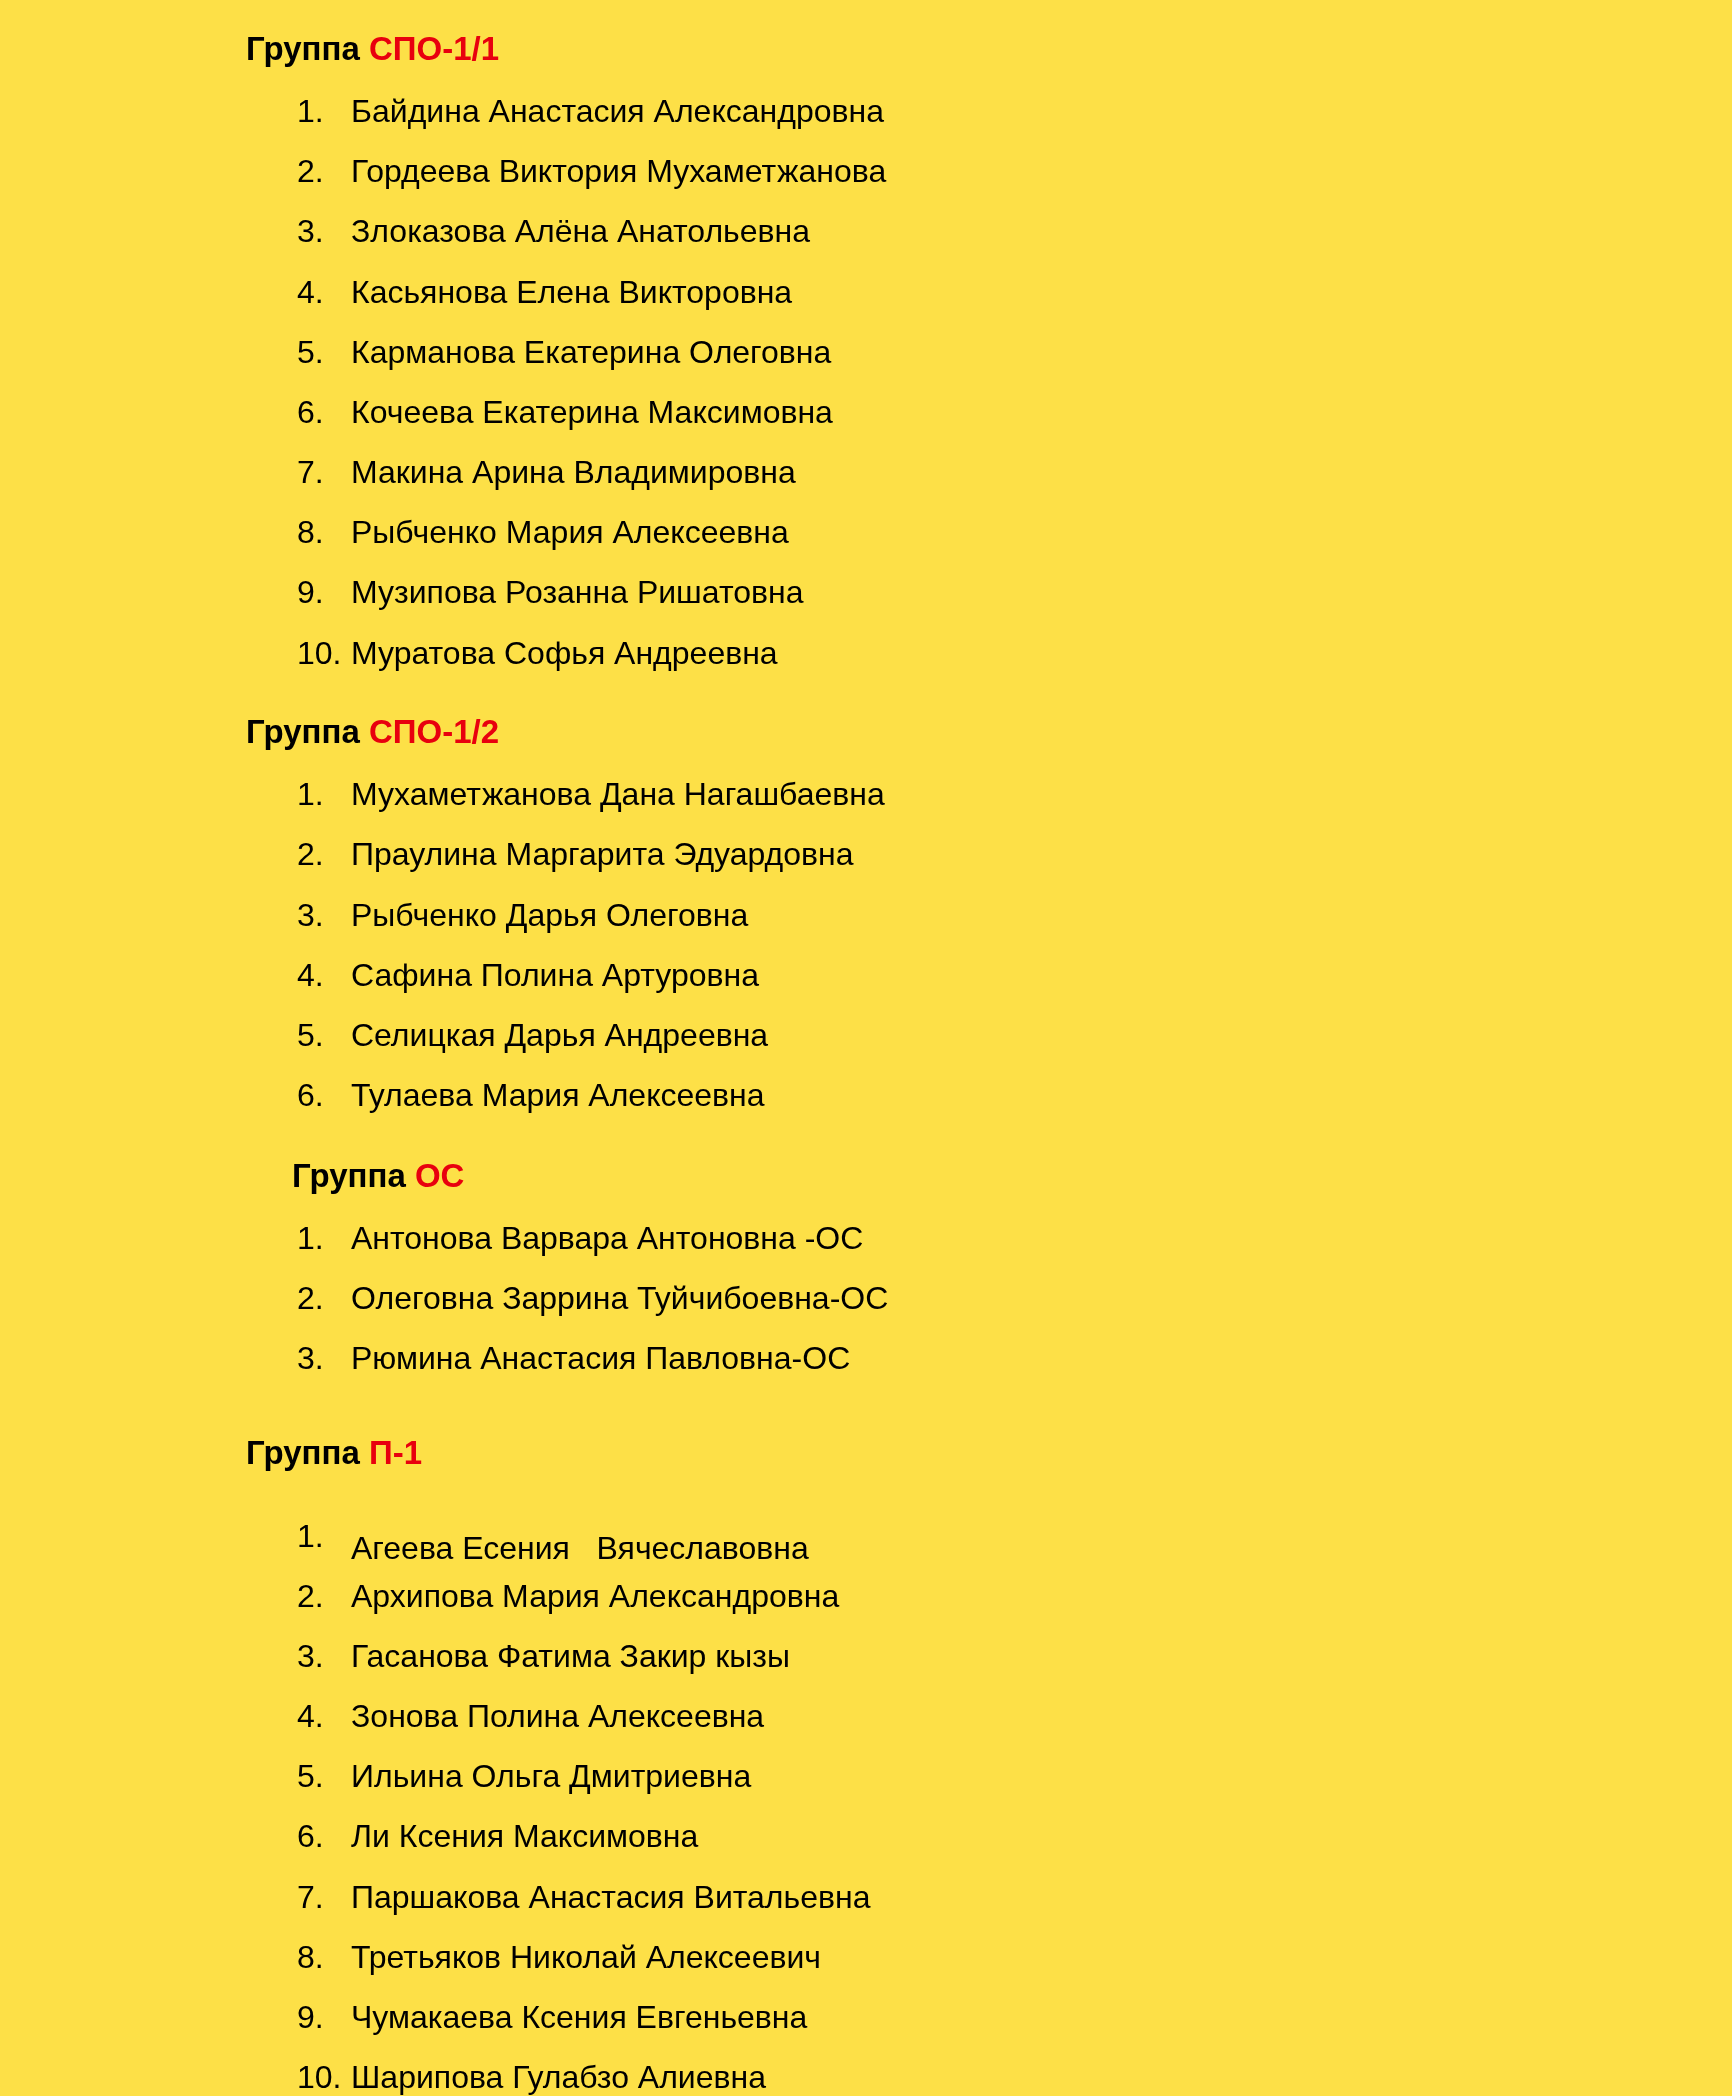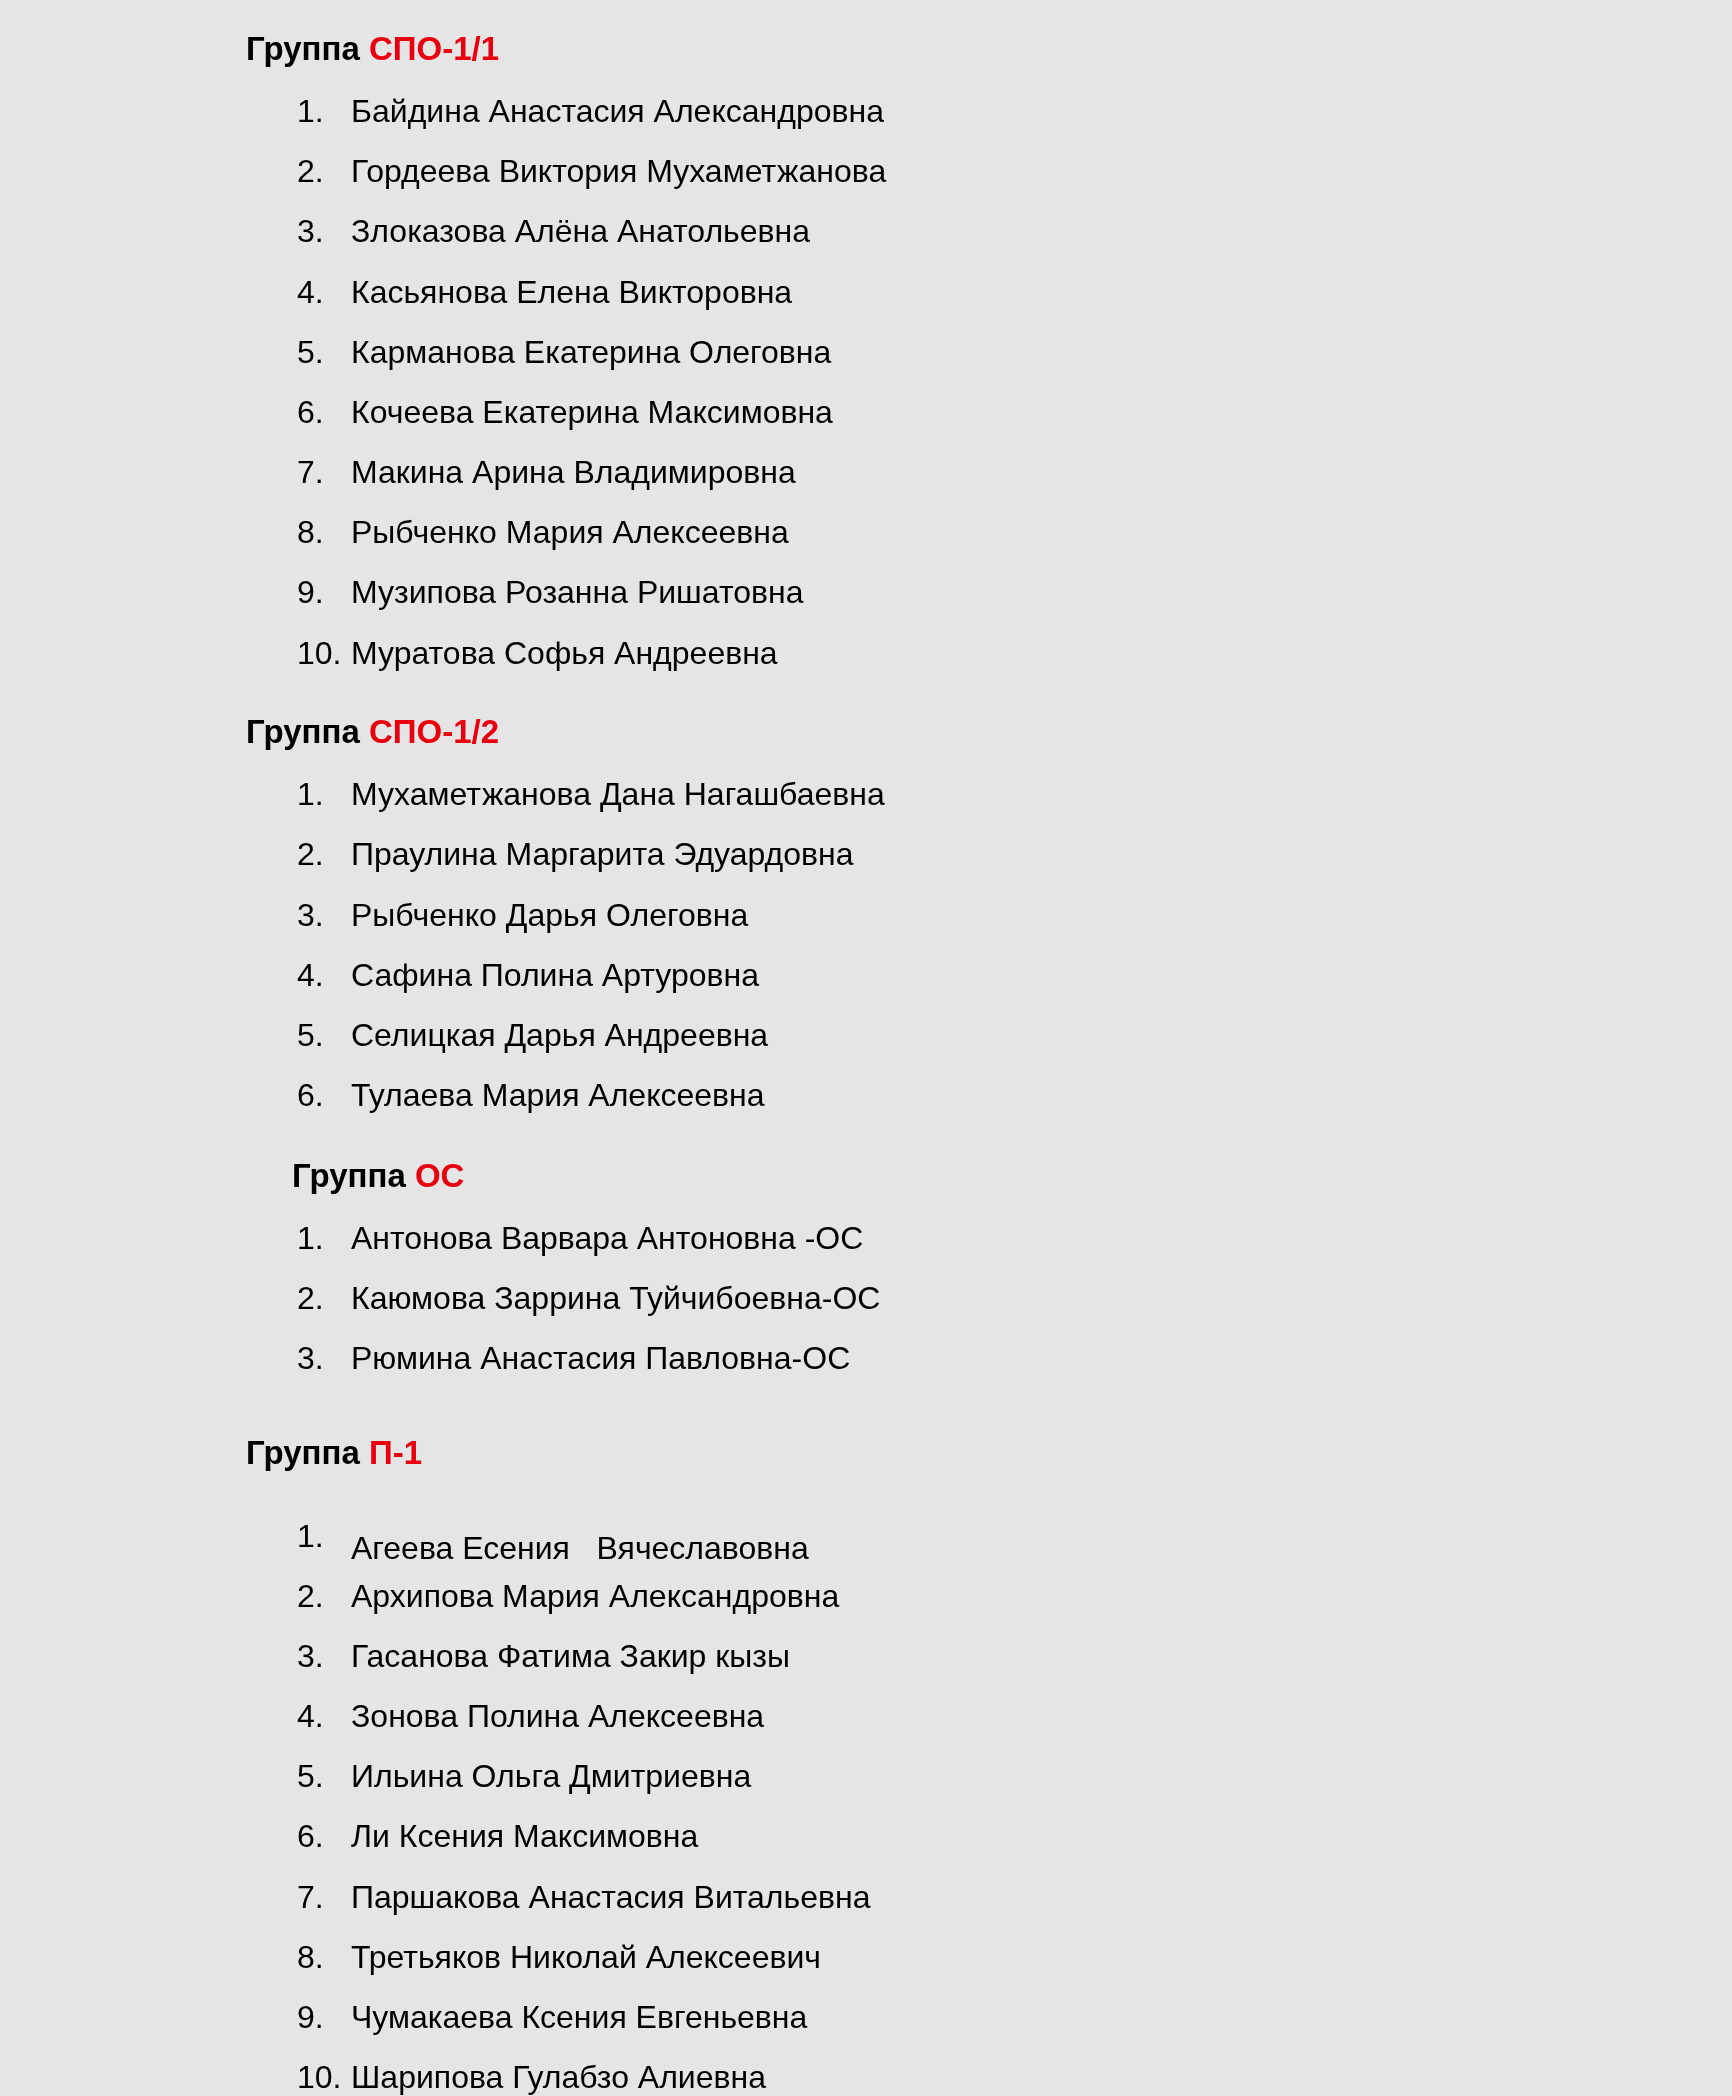--- a/index.html
+++ b/index.html
@@ -12,21 +12,21 @@
     height: 2096px;
     position: relative;
     overflow: hidden;
     font-family: "Liberation Sans", sans-serif;
     color: #000000;
   }
   .page {
     position: absolute;
     left: 0; top: 0;
     width: 1732px; height: 2096px;
-    background: #e5e5e5;
+    background: #fde047;
     text-decoration: underline;
   }
   .group-heading {
     position: absolute;
     left: 246px;
     font-size: 33px;
     line-height: 33px;
     font-weight: bold;
     white-space: nowrap;
   }
@@ -133,21 +133,21 @@
   <div class="group-heading" style="top:1159px;margin-left:46px;">
     <span class="label">Группа</span>
     <span class="code">ОС</span>
   </div>
   <div class="list-item" style="top:1222px;">
       <span class="num">1.</span>
       <span class="name">Антонова Варвара Антоновна -ОС</span>
     </div>
   <div class="list-item" style="top:1282px;">
       <span class="num">2.</span>
-      <span class="name">Каюмова Заррина Туйчибоевна-ОС</span>
+      <span class="name">Олеговна Заррина Туйчибоевна-ОС</span>
     </div>
   <div class="list-item" style="top:1342px;">
       <span class="num">3.</span>
       <span class="name">Рюмина Анастасия Павловна-ОС</span>
     </div>
 
   <div class="group-heading" style="top:1436px;">
     <span class="label">Группа</span>
     <span class="code">П-1</span>
   </div>

